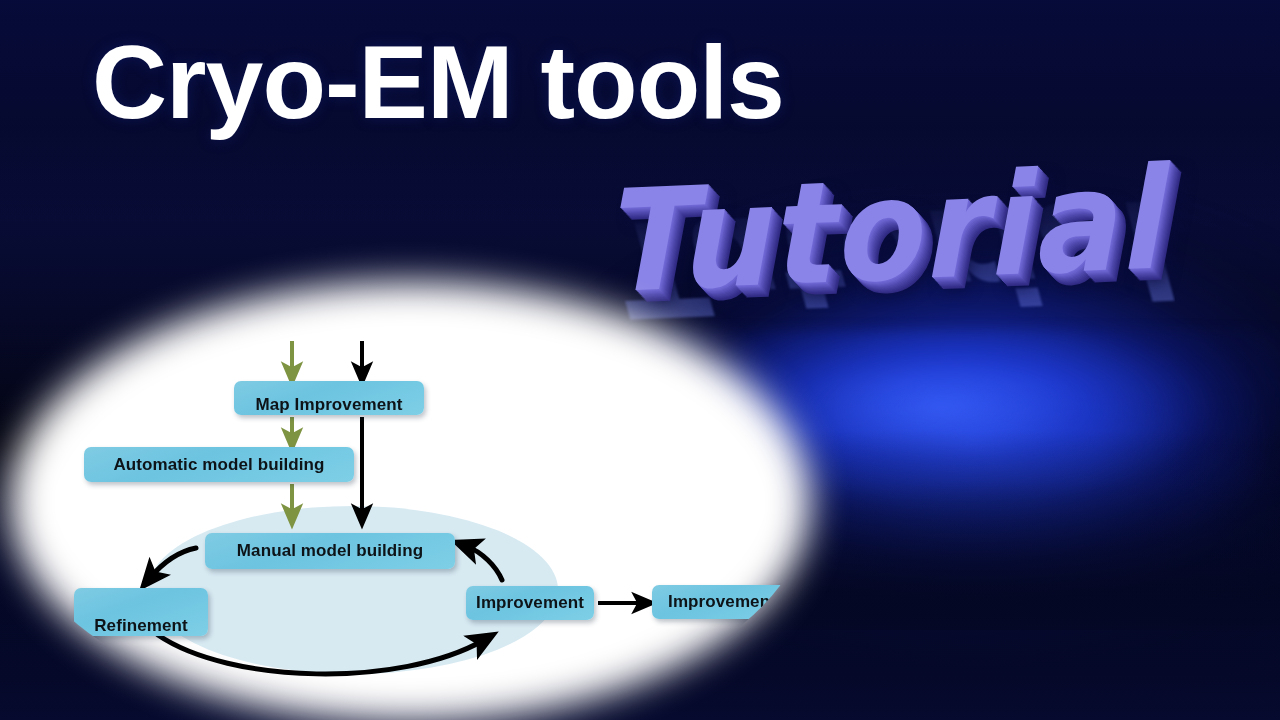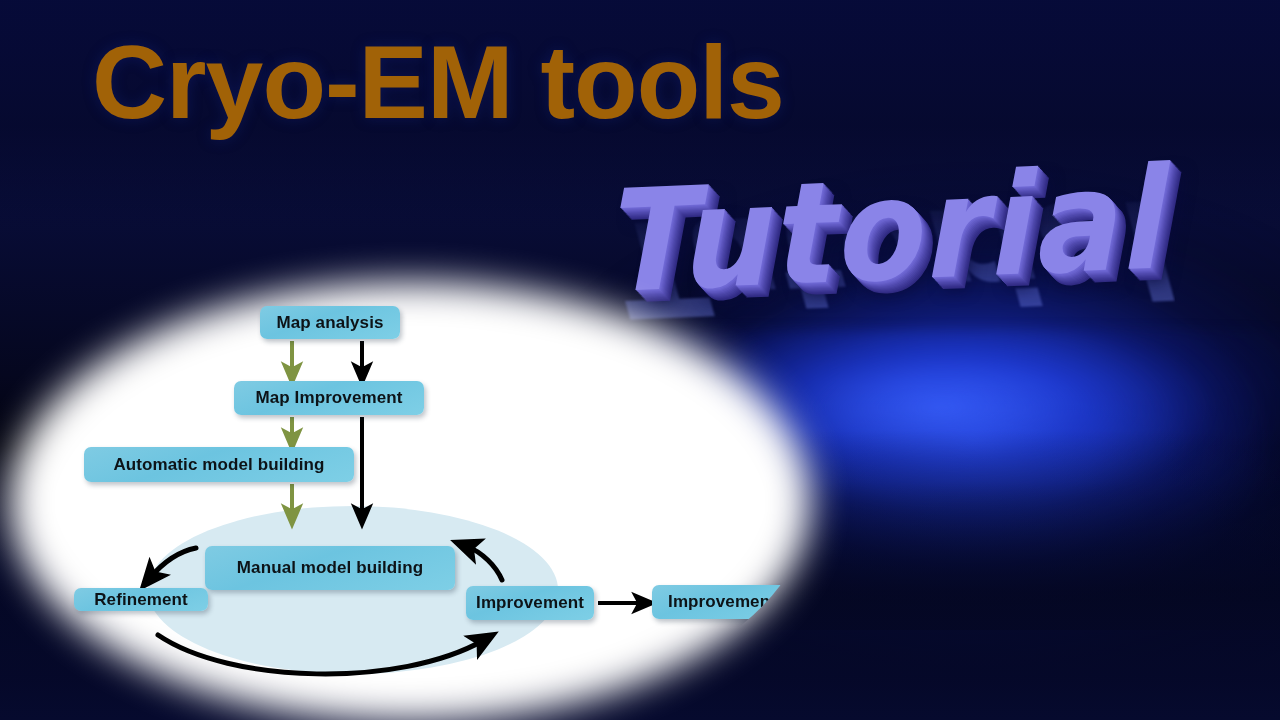--- a/index.html
+++ b/index.html
@@ -85,21 +85,21 @@
   }
 
   
   .title {
     position: absolute;
     left: 92px;
     top: 28px;
     font-size: 104px;
     line-height: 1.05;
     font-weight: 700;
-    color: #a16207;
+    color: #ffffff;
     letter-spacing: -1px;
     text-shadow: 0 0 14px rgba(20,40,140,0.35);
     white-space: nowrap;
   }
 
   
   .tut-wrap {
     position: absolute;
     left: 615px;
     top: 160px;
@@ -217,24 +217,24 @@
     font-weight: 700;
     font-size: 17px;
     letter-spacing: 0.1px;
     box-shadow: 2px 3px 5px rgba(20,40,60,0.28);
     white-space: nowrap;
     padding: 0 12px;
     box-sizing: border-box;
   }
 
   .node-map-analysis      { left: 260px; top: 306px; width: 140px; height: 33px; }
-  .node-map-improvement   { left: 234px; top: 381px; width: 190px; height: 34px; }
+  .node-map-improvement   { left: 234px; top: 381px; width: 190px; height: 34px; align-items: flex-end; }
   .node-auto-build        { left: 84px;  top: 447px; width: 270px; height: 35px; }
-  .node-manual-build      { left: 205px; top: 546px; width: 250px; height: 44px; }
-  .node-refinement        { left: 74px;  top: 588px; width: 134px; height: 23px; }
+  .node-manual-build      { left: 205px; top: 533px; width: 250px; height: 36px; }
+  .node-refinement        { left: 74px;  top: 588px; width: 134px; height: 48px; align-items: flex-end; }
   .node-validation        { left: 466px; top: 586px; width: 128px; height: 34px; }
   .node-deposition        { left: 652px; top: 585px; width: 140px; height: 34px; }
 
   
   .arrows {
     position: absolute;
     left: 0; top: 0;
     width: 1280px; height: 720px;
     pointer-events: none;
   }
@@ -287,23 +287,20 @@
 
         <path d="M196,548 C176,552 160,566 150,578" fill="none" stroke="#000000" stroke-width="5" stroke-linecap="round" marker-end="url(#headBlack)"></path>
 
         <path d="M158,635 C230,684 400,688 484,640" fill="none" stroke="#000000" stroke-width="5" stroke-linecap="round" marker-end="url(#headBlack)"></path>
 
         <path d="M502,580 C496,566 482,552 466,546" fill="none" stroke="#000000" stroke-width="5" stroke-linecap="round" marker-end="url(#headBlack)"></path>
 
         <line x1="598" y1="603" x2="644" y2="603" stroke="#000000" stroke-width="4" marker-end="url(#headBlack)"></line>
       </svg>
 
-      <div class="node node-map-analysis">
-        <span>Map analysis</span>
-      </div>
       <div class="node node-map-improvement">
         <span>Map Improvement</span>
       </div>
       <div class="node node-auto-build">
         <span>Automatic model building</span>
       </div>
       <div class="node node-manual-build">
         <span>Manual model building</span>
       </div>
       <div class="node node-refinement">

